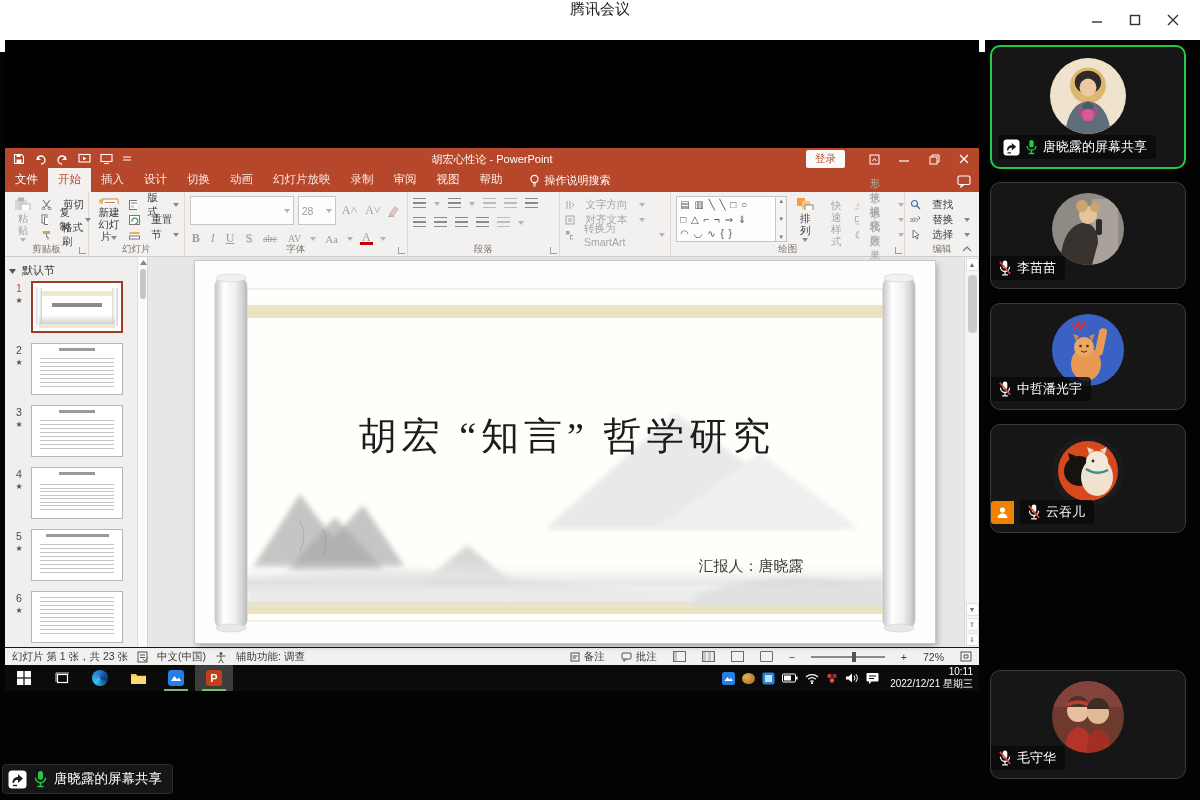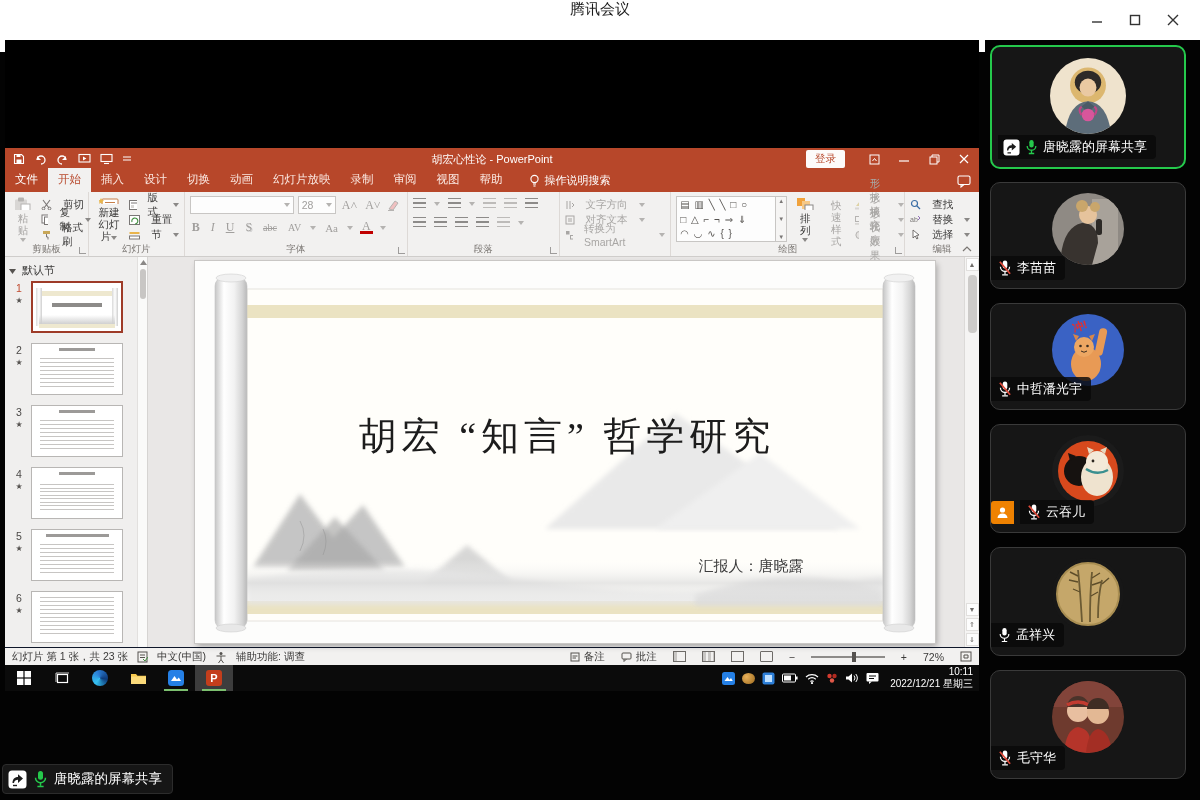--- a/index.html
+++ b/index.html
@@ -41,21 +41,21 @@
   .rgroup{position:relative;border-right:1px solid #ddd9d6;padding:4px 5px 13px;display:flex;gap:5px}
   .glabel{position:absolute;bottom:0;left:0;right:0;text-align:center;font-size:9.5px;color:#7a7672}
   .dlg{position:absolute;right:2px;bottom:2px;width:7px;height:7px;border-left:1px solid #8a8886;border-bottom:1px solid #8a8886;opacity:.8}
   .bigbtn{display:flex;flex-direction:column;align-items:center;justify-content:flex-start;gap:2px;padding:1px 4px;font-size:10.5px;color:#3b3a39;cursor:pointer;line-height:1.15;text-align:center}
   .bigbtn.dis{color:#a8a6a4}
   .mincol{display:flex;flex-direction:column;justify-content:space-between;padding:1px 0}
   .minbtn{display:flex;align-items:center;gap:11px;font-size:10.5px;color:#3b3a39;cursor:pointer;height:15px}
   .minbtn.dis{color:#a8a6a4}
   .cr{width:0;height:0;border-left:3px solid transparent;border-right:3px solid transparent;border-top:4px solid #8a8886;display:inline-block}
   .cr.lite{border-top-color:#b5b3b1}
-  .combo{background:#fdfdfd;border:1px solid #c8c6c4;height:18px;display:flex;align-items:center;justify-content:space-between;padding:0 3px;font-size:10.5px;color:#a19f9d}
+  .combo{background:#fdfdfd;border:1px solid #c8c6c4;height:29px;display:flex;align-items:center;justify-content:space-between;padding:0 3px;font-size:10.5px;color:#a19f9d}
   .fontrow{display:flex;align-items:center;gap:4px}
   .fbtn{font-size:12px;color:#a19f9d;cursor:pointer;padding:0 2px;font-family:"Liberation Serif",serif}
   .bars{display:inline-block;width:13px;height:11px;background:repeating-linear-gradient(to bottom,#8d8b89 0 1.5px,transparent 1.5px 4.5px);cursor:pointer}
   .bars.dis{background:repeating-linear-gradient(to bottom,#bdbbb9 0 1.5px,transparent 1.5px 4.5px)}
   .shapebox{width:100px;height:46px;background:#fdfdfd;border:1px solid #c8c6c4;font-size:10px;color:#55524f;padding:1px 3px;line-height:1.45;letter-spacing:1px;overflow:hidden}
   .shapescroll{width:11px;height:46px;border:1px solid #c8c6c4;border-left:none;background:#f6f5f4;display:flex;flex-direction:column;align-items:center;justify-content:space-between;font-size:6px;color:#7a7776;padding:1px 0}
 
   .ppt-main{height:390px;display:flex;background:#e9e7e6}
   .thumbs{width:143px;background:#f0efee;border-right:1px solid #d6d4d2;position:relative;font-size:11px;color:#3b3a39}
   .sec-head{display:flex;align-items:center;gap:5px;padding:6px 0 4px 3px}
@@ -872,41 +872,20 @@
               <path d="M4 12 a8 8 0 0 0 16 0" fill="none" stroke="#fff" stroke-width="2.2"></path>
               <line x1="12" y1="20" x2="12" y2="25" stroke="#fff" stroke-width="2.2"></line>
               <line x1="7" y1="26" x2="17" y2="26" stroke="#fff" stroke-width="2.2"></line>
               <line x1="3" y1="3" x2="21" y2="24" stroke="var(--mute-red)" stroke-width="3"></line>
             </svg>
           <span>云吞儿</span>
         </div>
       </div>
     </div>
 
-    <div class="tile" style="top:507px;height:109px">
-      <svg class="avatar" style="top:10px" width="72" height="72" viewBox="0 0 72 72">
-        <rect width="72" height="72" fill="#171717"></rect>
-        <circle cx="36" cy="36" r="31" fill="#c5a76a"></circle>
-        <circle cx="36" cy="36" r="31" fill="none" stroke="#a98e52" stroke-width="2"></circle>
-        <path d="M30 64 Q28 30 26 12 M38 64 Q38 34 40 14 M46 60 Q46 38 50 22" stroke="#6b5a33" stroke-width="1.8" fill="none"></path>
-        <path d="M26 18 l-8 -4 M26 24 l-9 -2 M40 20 l8 -5 M40 27 l9 -3 M50 26 l7 -6" stroke="#5d4d2a" stroke-width="1.4"></path>
-        <path d="M28 34 l-7 -3 M39 38 l7 -4" stroke="#5d4d2a" stroke-width="1.2"></path>
-      </svg>
-      <div class="chip">
-        <div class="chip-inner" style="padding-left:7px">
-          <svg width="13" height="16" viewBox="0 0 24 28">
-              <rect x="8" y="1" width="8" height="14" rx="4" fill="#fff"></rect>
-              <path d="M4 12 a8 8 0 0 0 16 0" fill="none" stroke="#fff" stroke-width="2.2"></path>
-              <line x1="12" y1="20" x2="12" y2="25" stroke="#fff" stroke-width="2.2"></line>
-              <line x1="7" y1="26" x2="17" y2="26" stroke="#fff" stroke-width="2.2"></line>
-            </svg>
-          <span>孟祥兴</span>
-        </div>
-      </div>
-    </div>
 
     <div class="tile" style="top:630px;height:109px">
       <svg class="avatar" style="top:10px" width="72" height="72" viewBox="0 0 72 72">
         <rect width="72" height="72" fill="#6e3a2e"></rect>
         <rect x="0" y="0" width="72" height="26" fill="#82443a"></rect>
         <circle cx="26" cy="30" r="11" fill="#e8bfa0"></circle>
         <path d="M15 26 a11 11 0 0 1 22 0 z" fill="#4a332a"></path>
         <path d="M15 24 q11 -6 22 0" stroke="#c23b30" stroke-width="3.5" fill="none"></path>
         <circle cx="46" cy="32" r="11" fill="#e3b894"></circle>
         <path d="M35 28 a11 11 0 0 1 22 0 z" fill="#3f2d24"></path>

